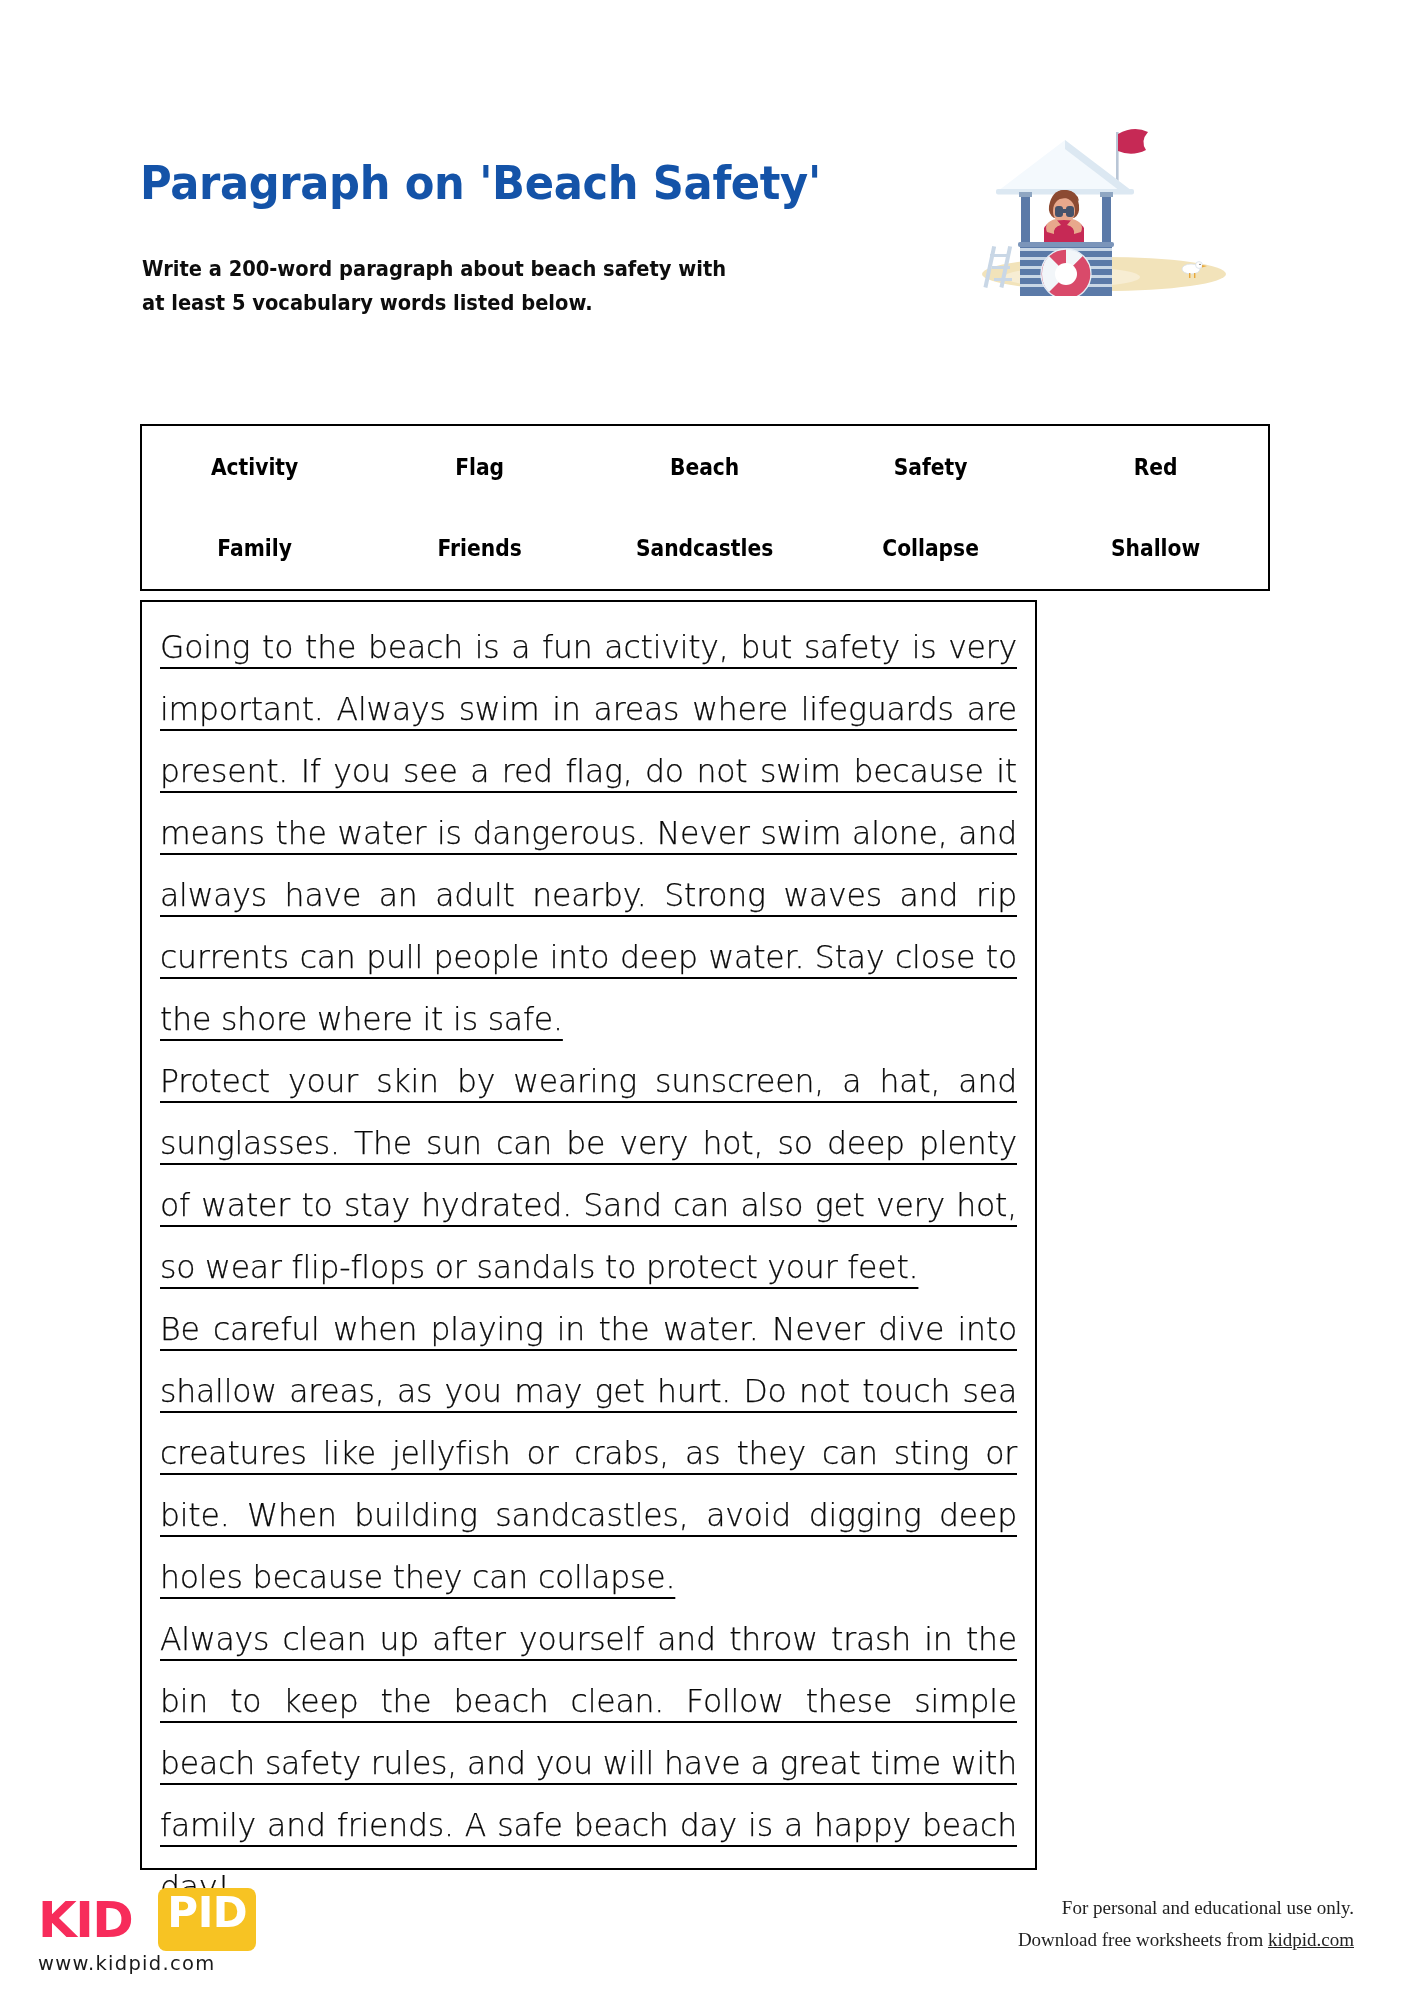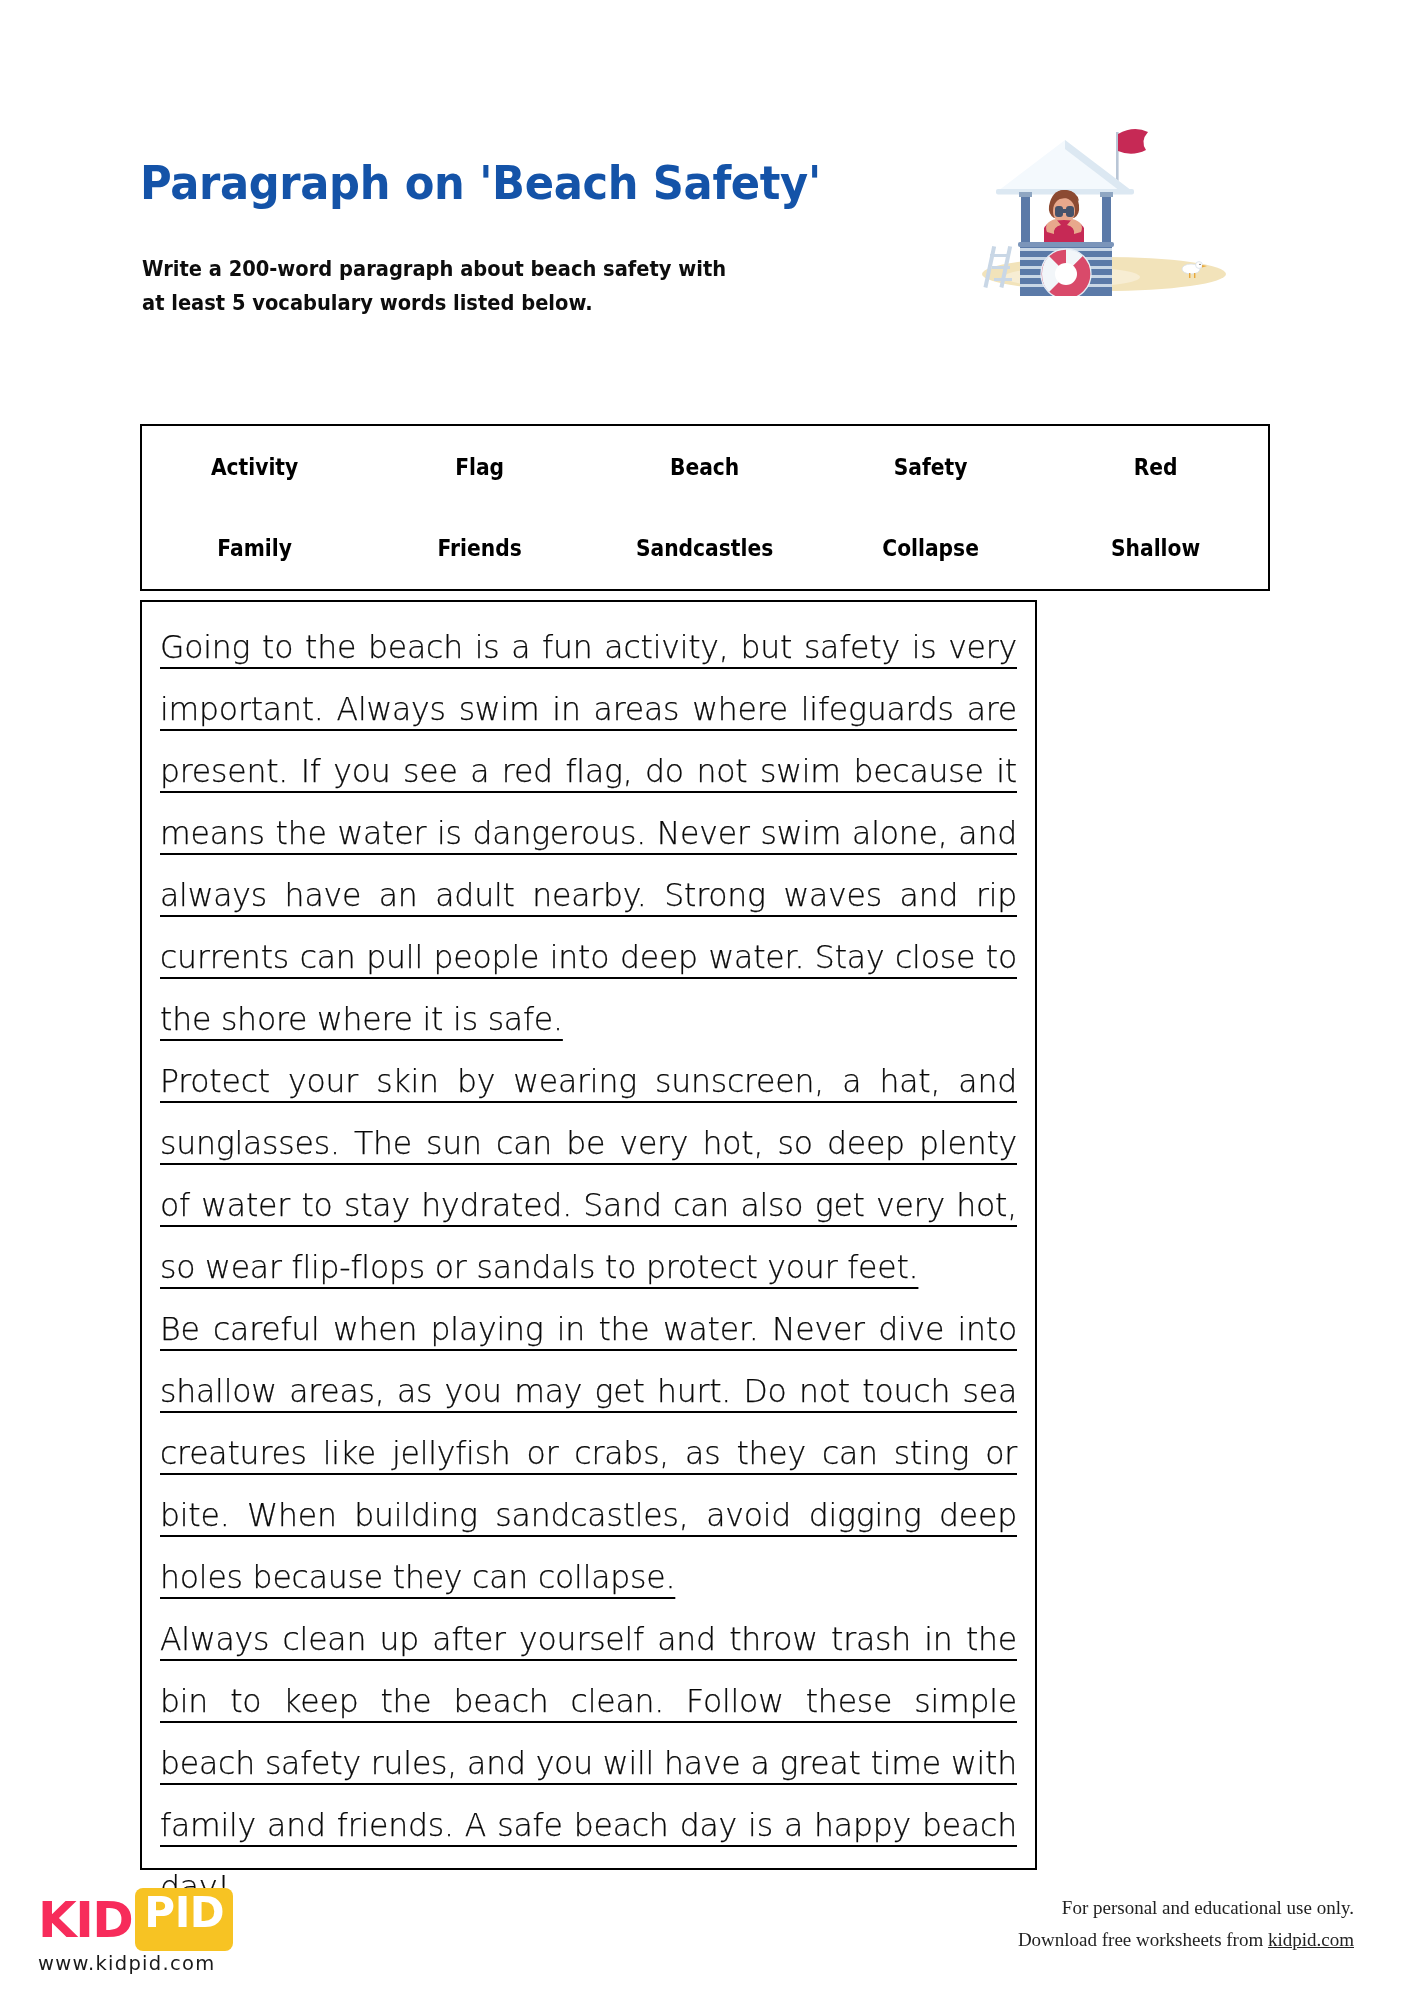--- a/index.html
+++ b/index.html
@@ -118,20 +118,21 @@
 
   
   .footer { position:absolute; left:0; top:1880px; width:1414px; height:120px; }
 
   .logo-wrap {
     position:absolute;
     left:38px;
     top:8px;
     display:flex;
     align-items:center;
+    gap:23px;
   }
   .logo-kid {
     font-family:"DejaVu Sans", sans-serif;
     font-size:50px;
     font-weight:bold;
     color:#f72c5b;
     letter-spacing:-1.5px;
     line-height:52px;
   }
   .logo-pid {

